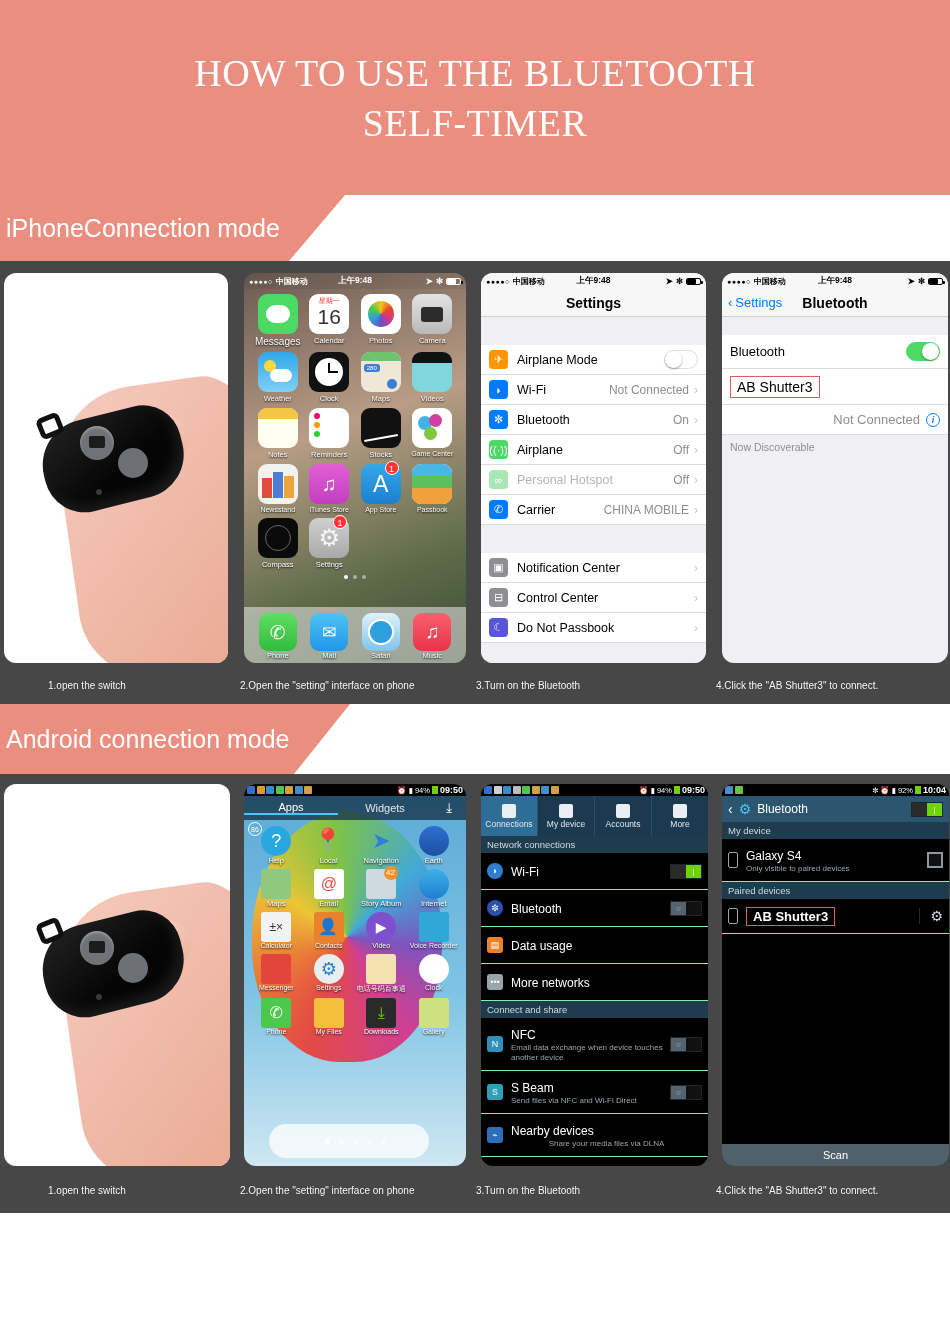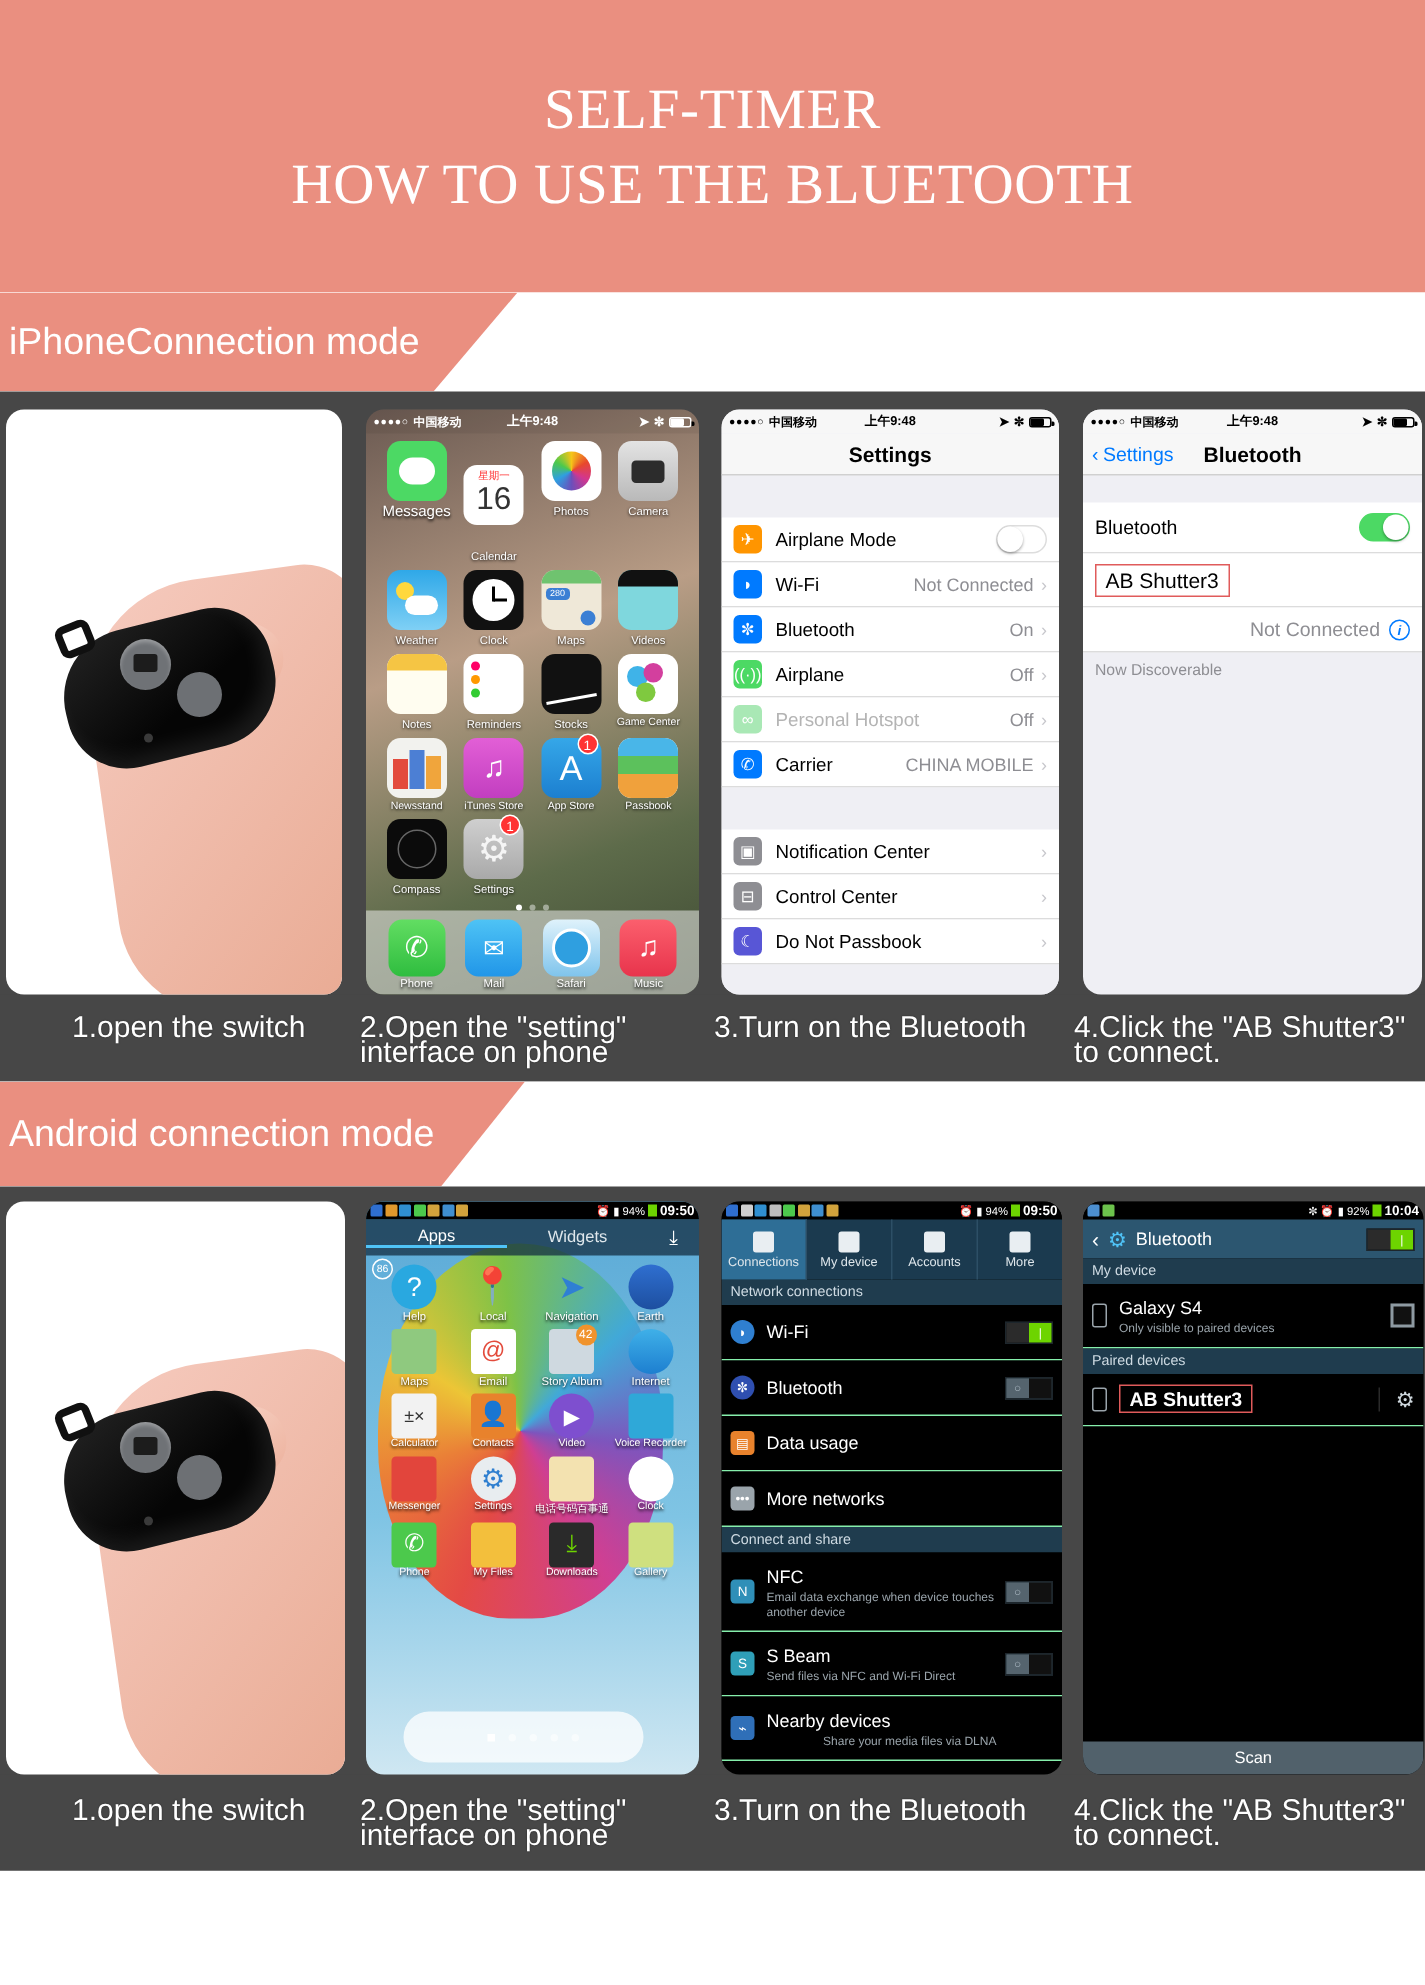--- a/index.html
+++ b/index.html
@@ -52,21 +52,21 @@
   }
   .panel { position: relative; }
 
   
   .screen { overflow: hidden; position: relative; background:#fff;border-radius:12px; }
 
   
   .captions { display: flex; background: #474747; }
   .caption {
     color: #ffffff;
-    font-size: 20px;
+    font-size: 10px;
     line-height: 17px;
     padding-top: 10px;
     padding-bottom: 10px;
     text-shadow: 0 0 1px rgba(0,0,0,.6);
   }
 
   
   .ios-status {
     height: 16px; display: flex; align-items: center;
     font-size: 8.5px; color: #000; padding: 0 5px; font-weight: bold;
@@ -131,22 +131,22 @@
   .and-bt-hdr { background:#2c5670; display:flex; align-items:center; padding:5px 6px; gap:6px; }
   .and-bt-hdr .title { color:#fff; font-size:12px; flex:1; }
   .and-scan { background:#51616b; color:#fff; text-align:center; font-size:11px; padding:5px 0; }
   .and-dev-box { border:1px solid #e05b5b; padding:1px 6px; color:#fff; font-size:13px; font-weight:bold;}
 </style>
 </head>
 <body>
 
 <div class="hero">
   <div class="hero-title">
+    <div>HOW TO USE THE BLUETOOTH</div>
     <div>SELF-TIMER</div>
-    <div>HOW TO USE THE BLUETOOTH</div>
   </div>
 </div>
 
 <div class="banner-wrap">
   <div class="banner iphone">
     <span>iPhoneConnection mode</span>
   </div>
 </div>
 
 <div class="strip" style="padding-top:12px;">
@@ -184,21 +184,21 @@
 
         <div style="padding:5px 8px 0;display:grid;grid-template-columns:repeat(4,1fr);row-gap:5px;">
 
           <div style="text-align:center;">
             <div style="width:40px;height:40px;margin:0 auto;border-radius:9px;background:#4cd964;display:flex;align-items:center;justify-content:center;">
                 <div style="width:24px;height:18px;background:#fff;border-radius:9px;"></div>
               </div>
             <div style="color:#fff;font-size:10px;margin-top:2px;text-shadow:0 1px 2px #000;">Messages</div>
           </div>
           <div style="text-align:center;">
-            <div style="width:40px;height:40px;margin:16px auto;border-radius:9px;background:#fff;overflow:hidden;">
+            <div style="width:40px;height:40px;margin:0 auto;border-radius:9px;background:#fff;overflow:hidden;">
               <div style="color:#f33;font-size:7px;padding-top:2px;">星期一</div>
               <div style="color:#333;font-size:21px;line-height:22px;font-weight:300;">16</div>
             </div>
             <div style="color:#fff;font-size:7.5px;margin-top:2px;text-shadow:0 1px 2px #000;">Calendar</div>
           </div>
           <div style="text-align:center;">
             <div style="width:40px;height:40px;margin:0 auto;border-radius:9px;background:#fff;display:flex;align-items:center;justify-content:center;">
               <div style="width:26px;height:26px;border-radius:50%;background:conic-gradient(#f5c518,#e8482c,#d3368e,#6b4fbb,#2f9fe0,#4cc94c,#f5c518);"></div>
             </div>
             <div style="color:#fff;font-size:7.5px;margin-top:2px;text-shadow:0 1px 2px #000;">Photos</div>

